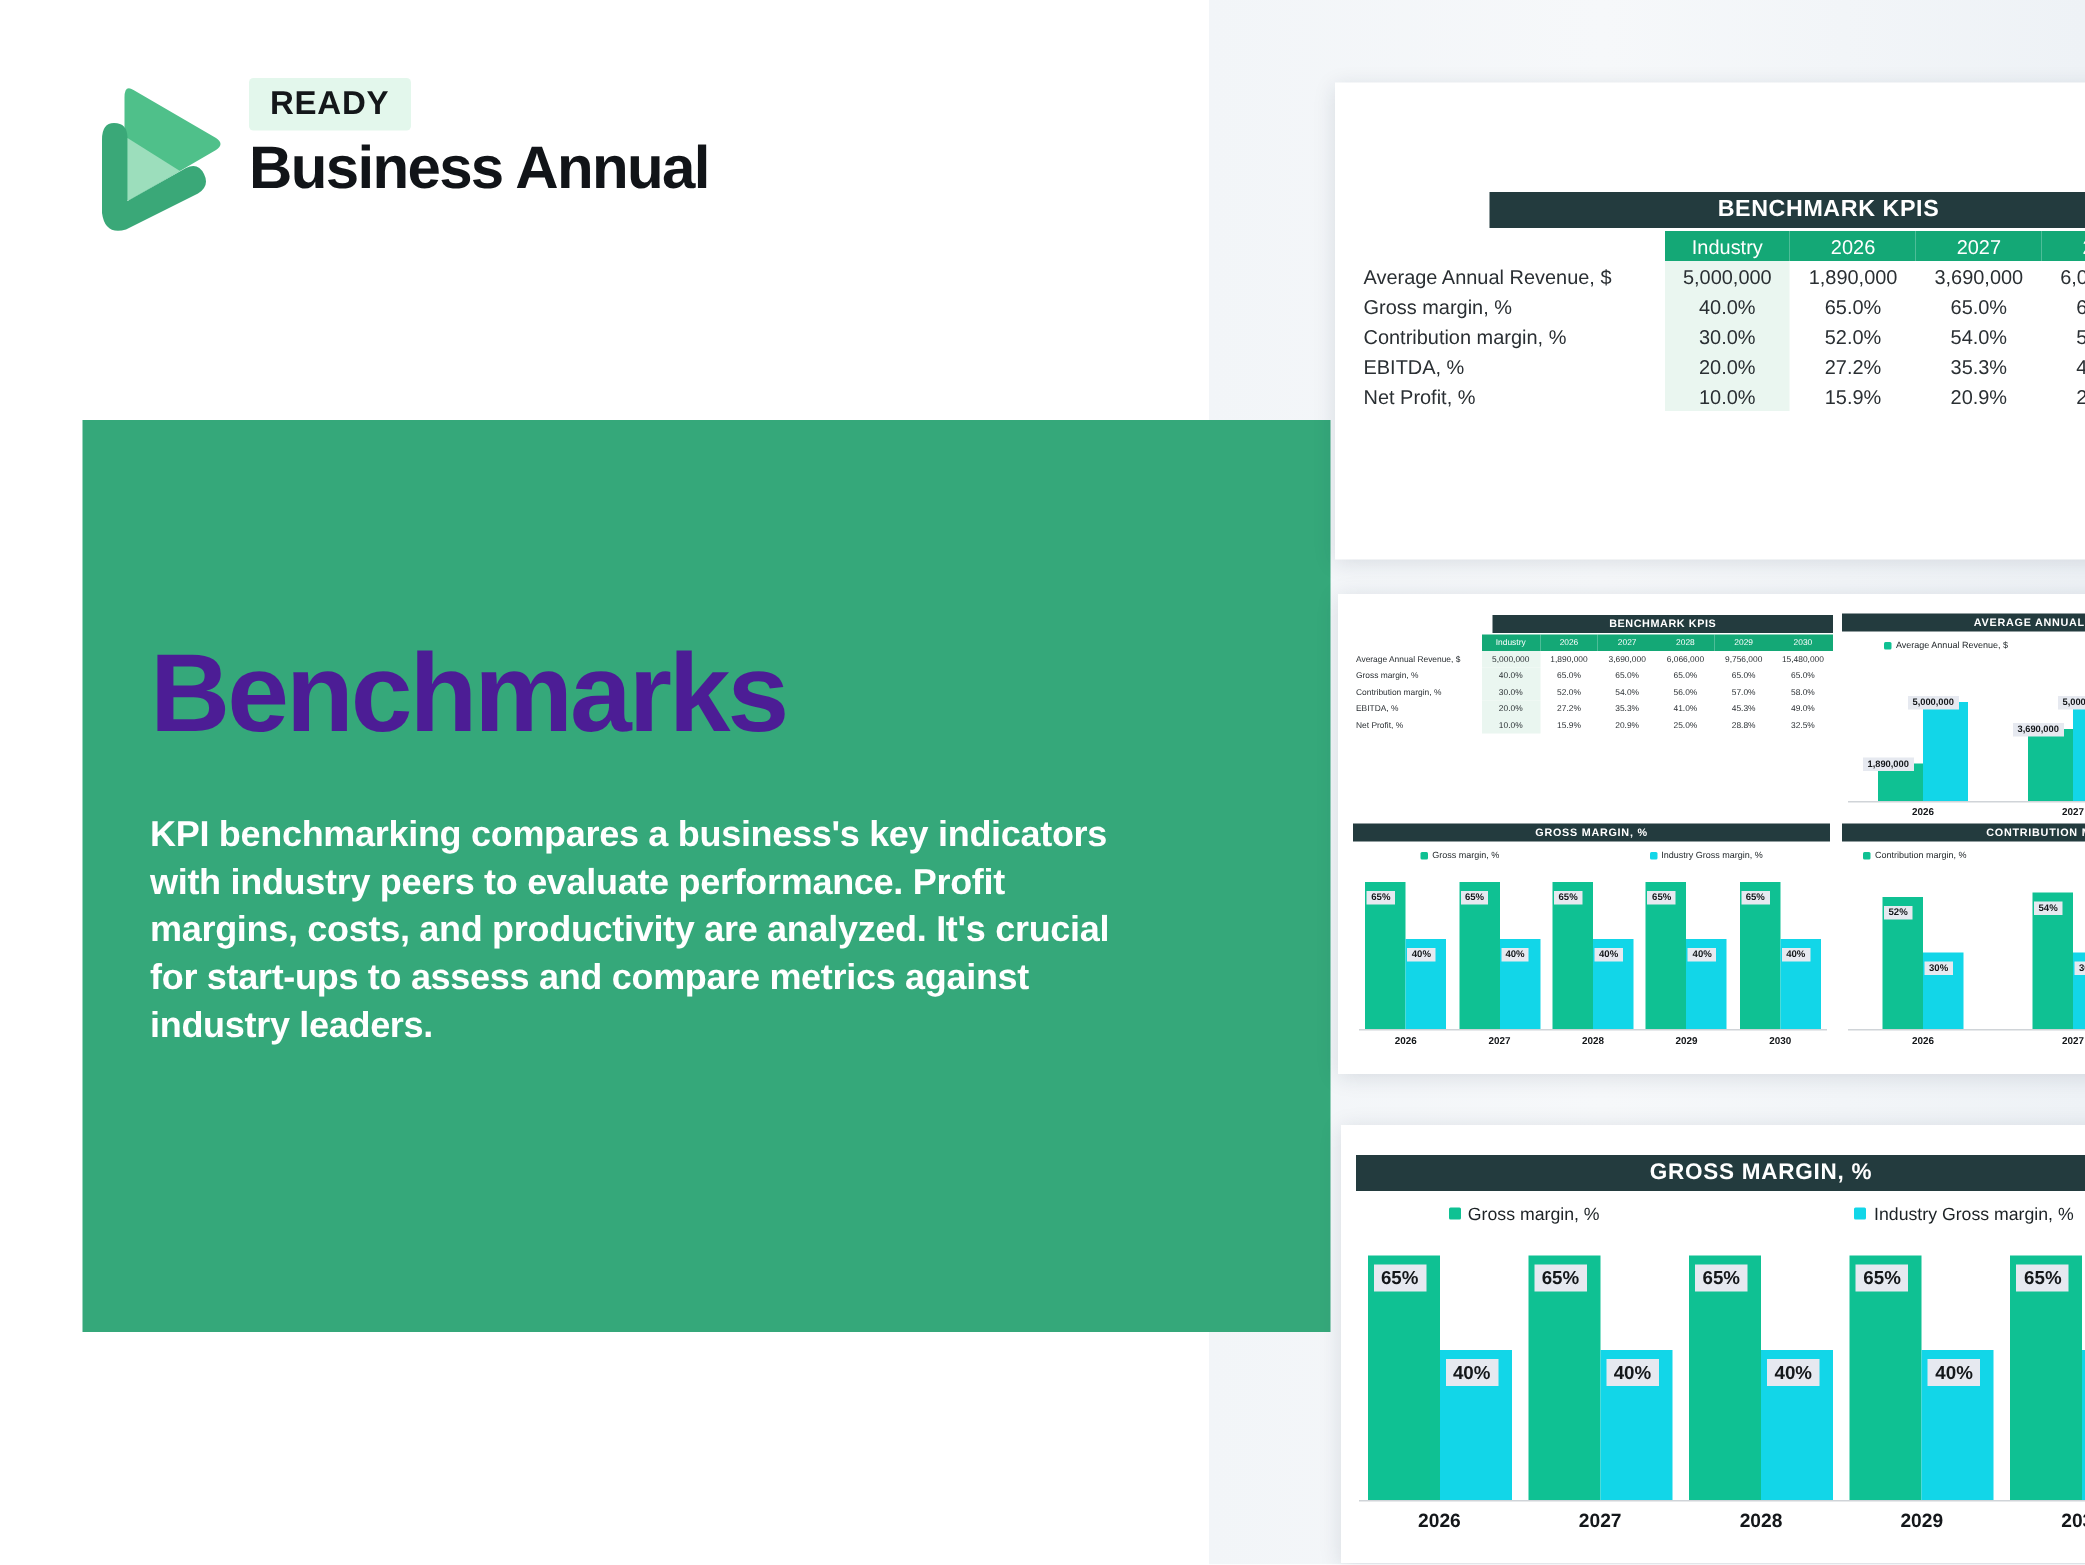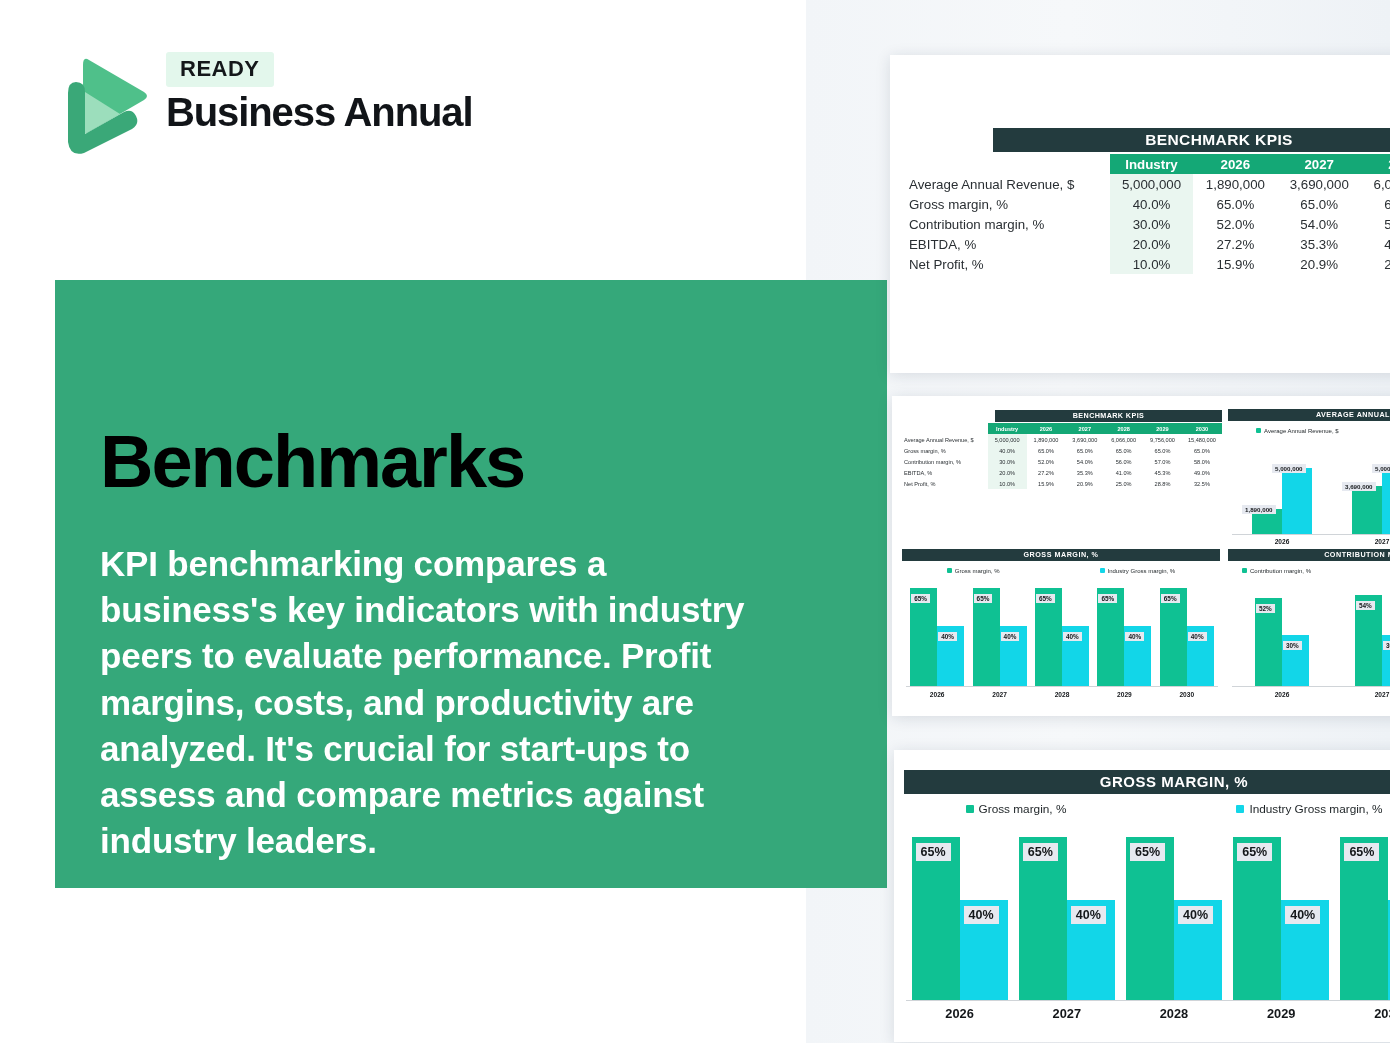--- a/index.html
+++ b/index.html
@@ -31,25 +31,25 @@
     letter-spacing:-1.1px; line-height:1.05; white-space:nowrap;
   }
 
   
   .hero {
     position:absolute; left:55px; top:280px; width:832px; height:608px;
     background:#35a87a;
   }
   .hero-inner { position:absolute; left:45px; top:145px; right:90px; }
   .hero-title {
-    color:#000000; font-size:74px; font-weight:800; letter-spacing:-2px;
+    color:#4c1d95; font-size:74px; font-weight:800; letter-spacing:-2px;
     line-height:1; margin-bottom:42px;
   }
   .hero-body {
-    color:#ffffff; font-size:35px; font-weight:600; line-height:1.32;
+    color:#ffffff; font-size:24px; font-weight:600; line-height:1.32;
     max-width:660px; letter-spacing:-0.2px;
   }
 
   
   .sheet {
     position:absolute; background:#ffffff;
     box-shadow: 0 2px 14px rgba(24,42,60,.13);
     overflow:hidden;
   }
   .sheet-top    { left:890px; top:55px;  width:560px; height:318px; }
@@ -57,21 +57,21 @@
   .sheet-bottom { left:894px; top:750px; width:560px; height:292px; }
 
   
   .kpi-title {
     background:#233b3e; color:#ffffff; font-weight:700;
     text-align:center; letter-spacing:.4px;
   }
   table.kpi { border-collapse:collapse; }
   table.kpi td, table.kpi th { white-space:nowrap; }
   .kpi .rowlabel { text-align:left; color:#2a2f33; }
-  .kpi .hdr { background:#14a876; color:#fff; font-weight:700; text-align:center; }
+  .kpi .hdr { background:#14a876; color:#fff; font-weight:400; text-align:center; }
   .kpi .ind { background:#eaf6f0; text-align:center; color:#2a2f33; }
   .kpi .val { text-align:center; color:#2a2f33; }
 
   
   .tbl-top { position:absolute; left:10px; top:73px; width:545px; }
   .tbl-top .kpi-title { height:24px; line-height:24px; font-size:15.5px; margin-left:93px; width:452px; }
   .tbl-top table { margin-top:2px; width:545px; font-size:13.3px; }
   .tbl-top td, .tbl-top th { height:20px; padding:0 7px; }
   .tbl-top .rowlabel { width:200px; padding-left:9px; }
   .tbl-top .hdr, .tbl-top .ind, .tbl-top .val { width:80px; }

